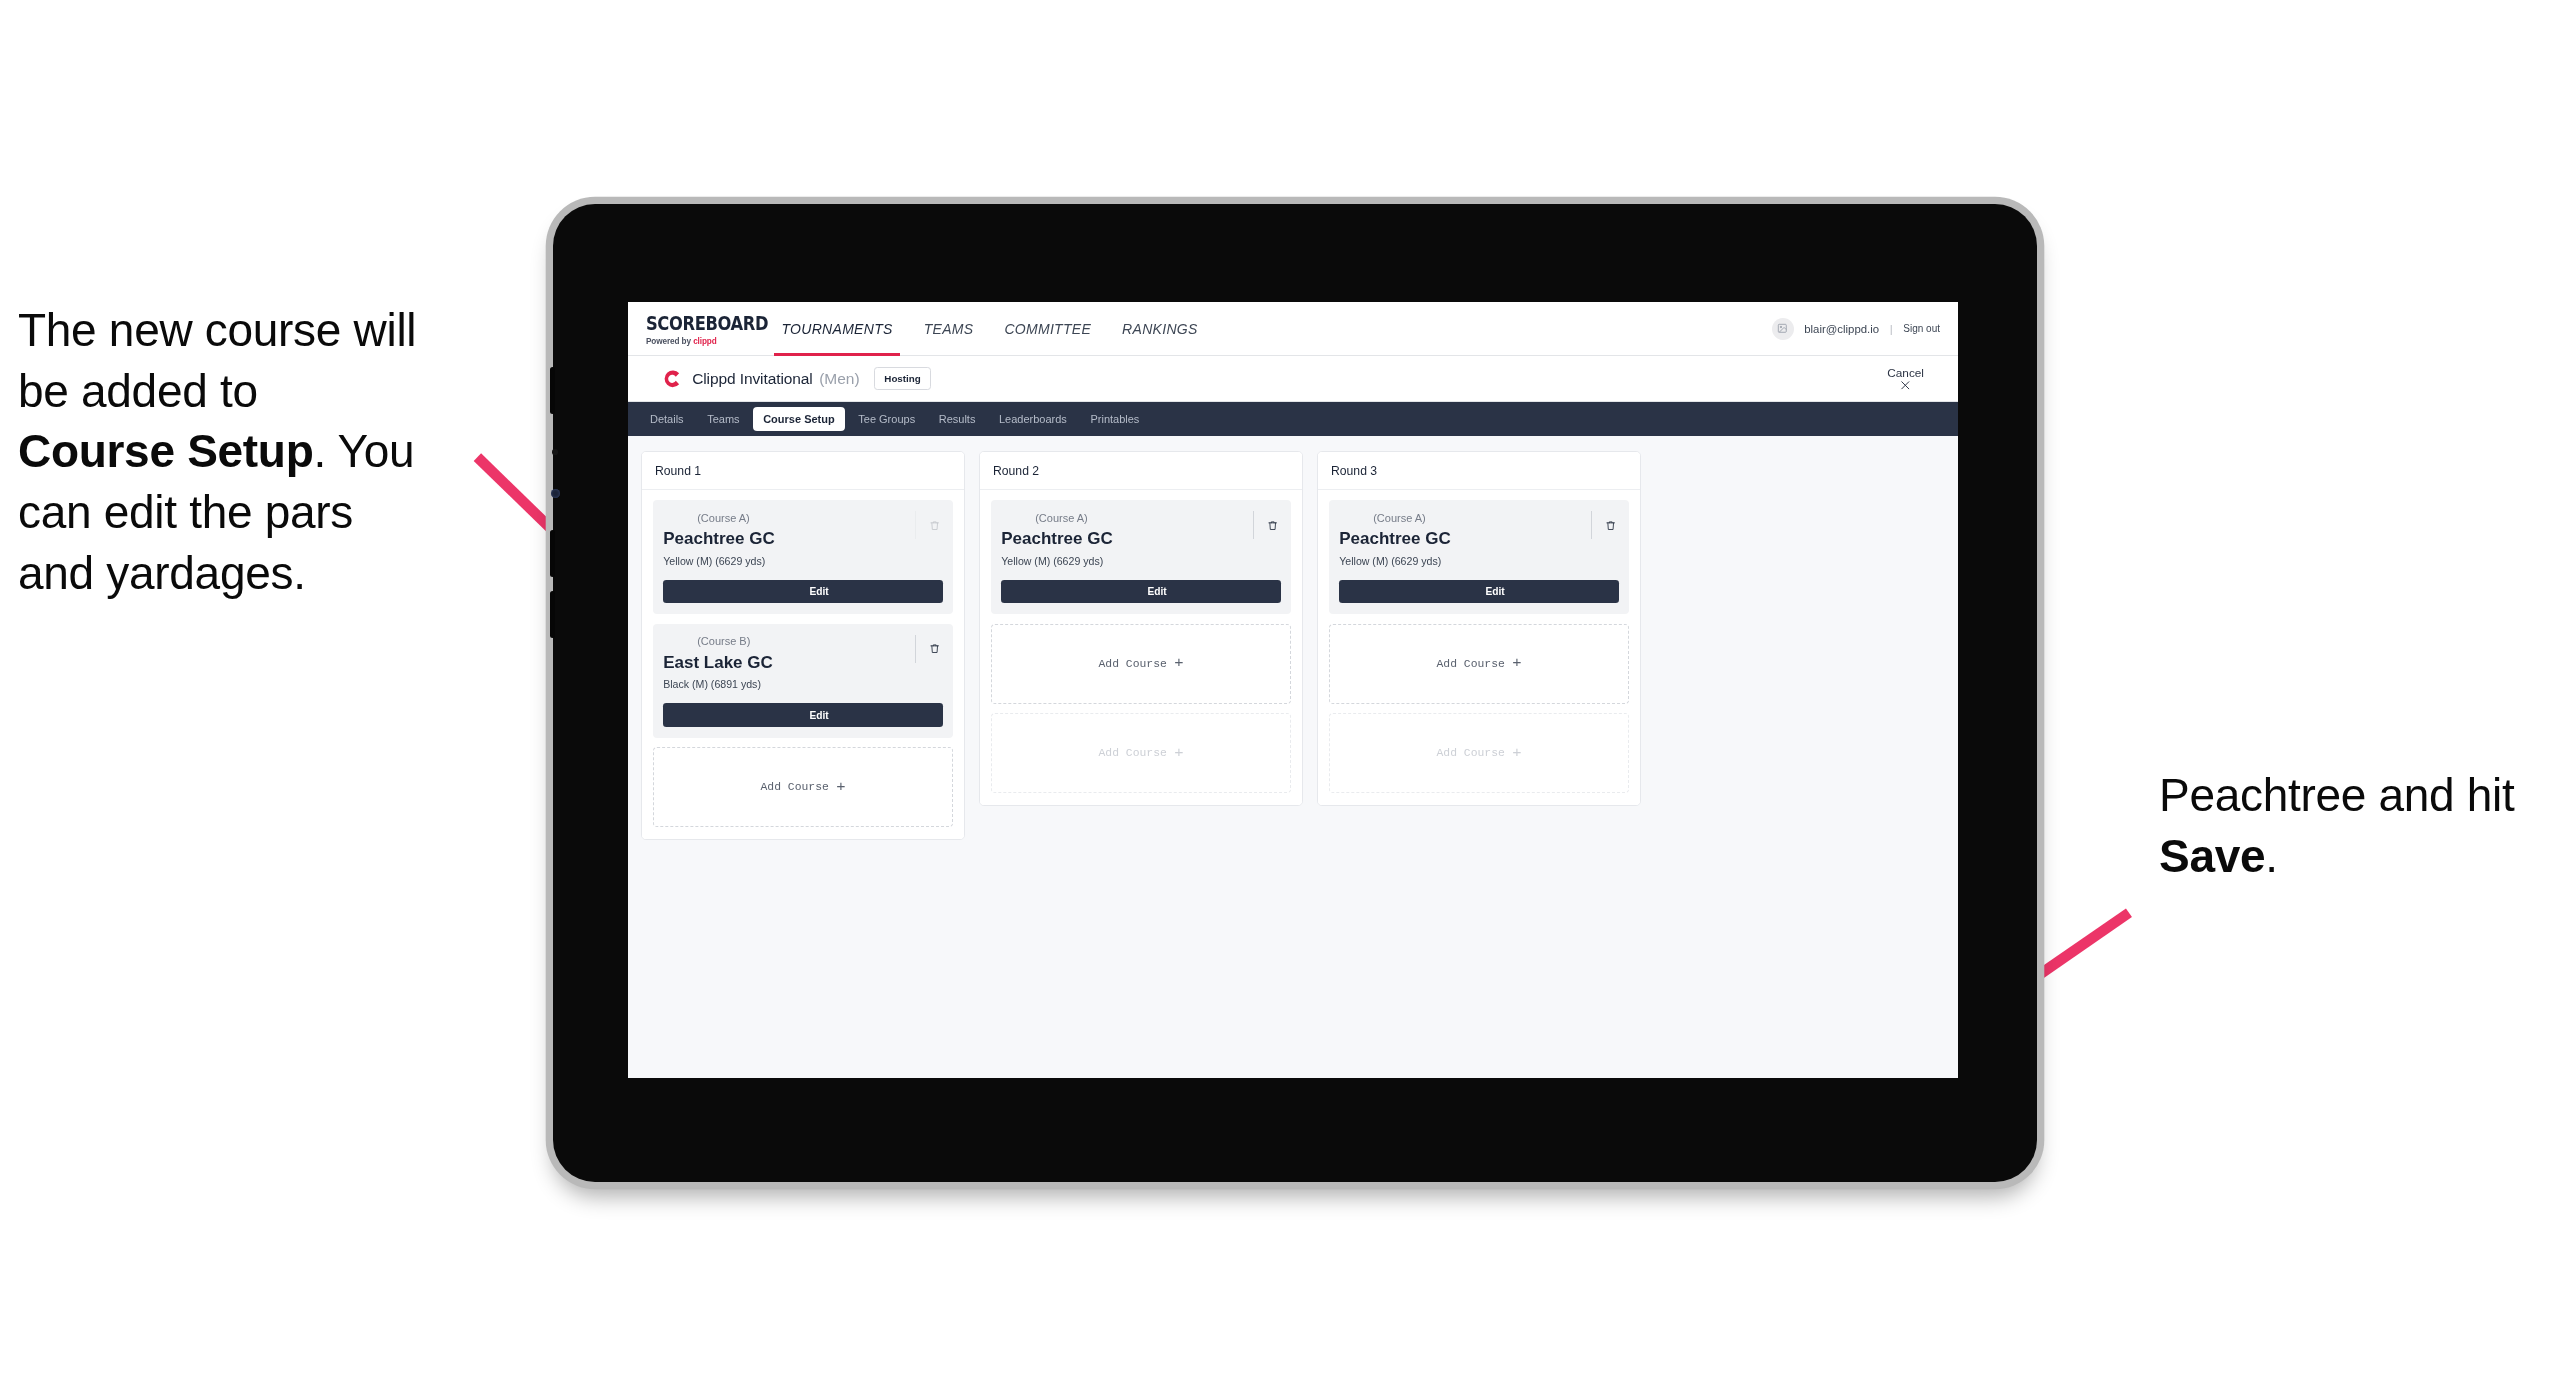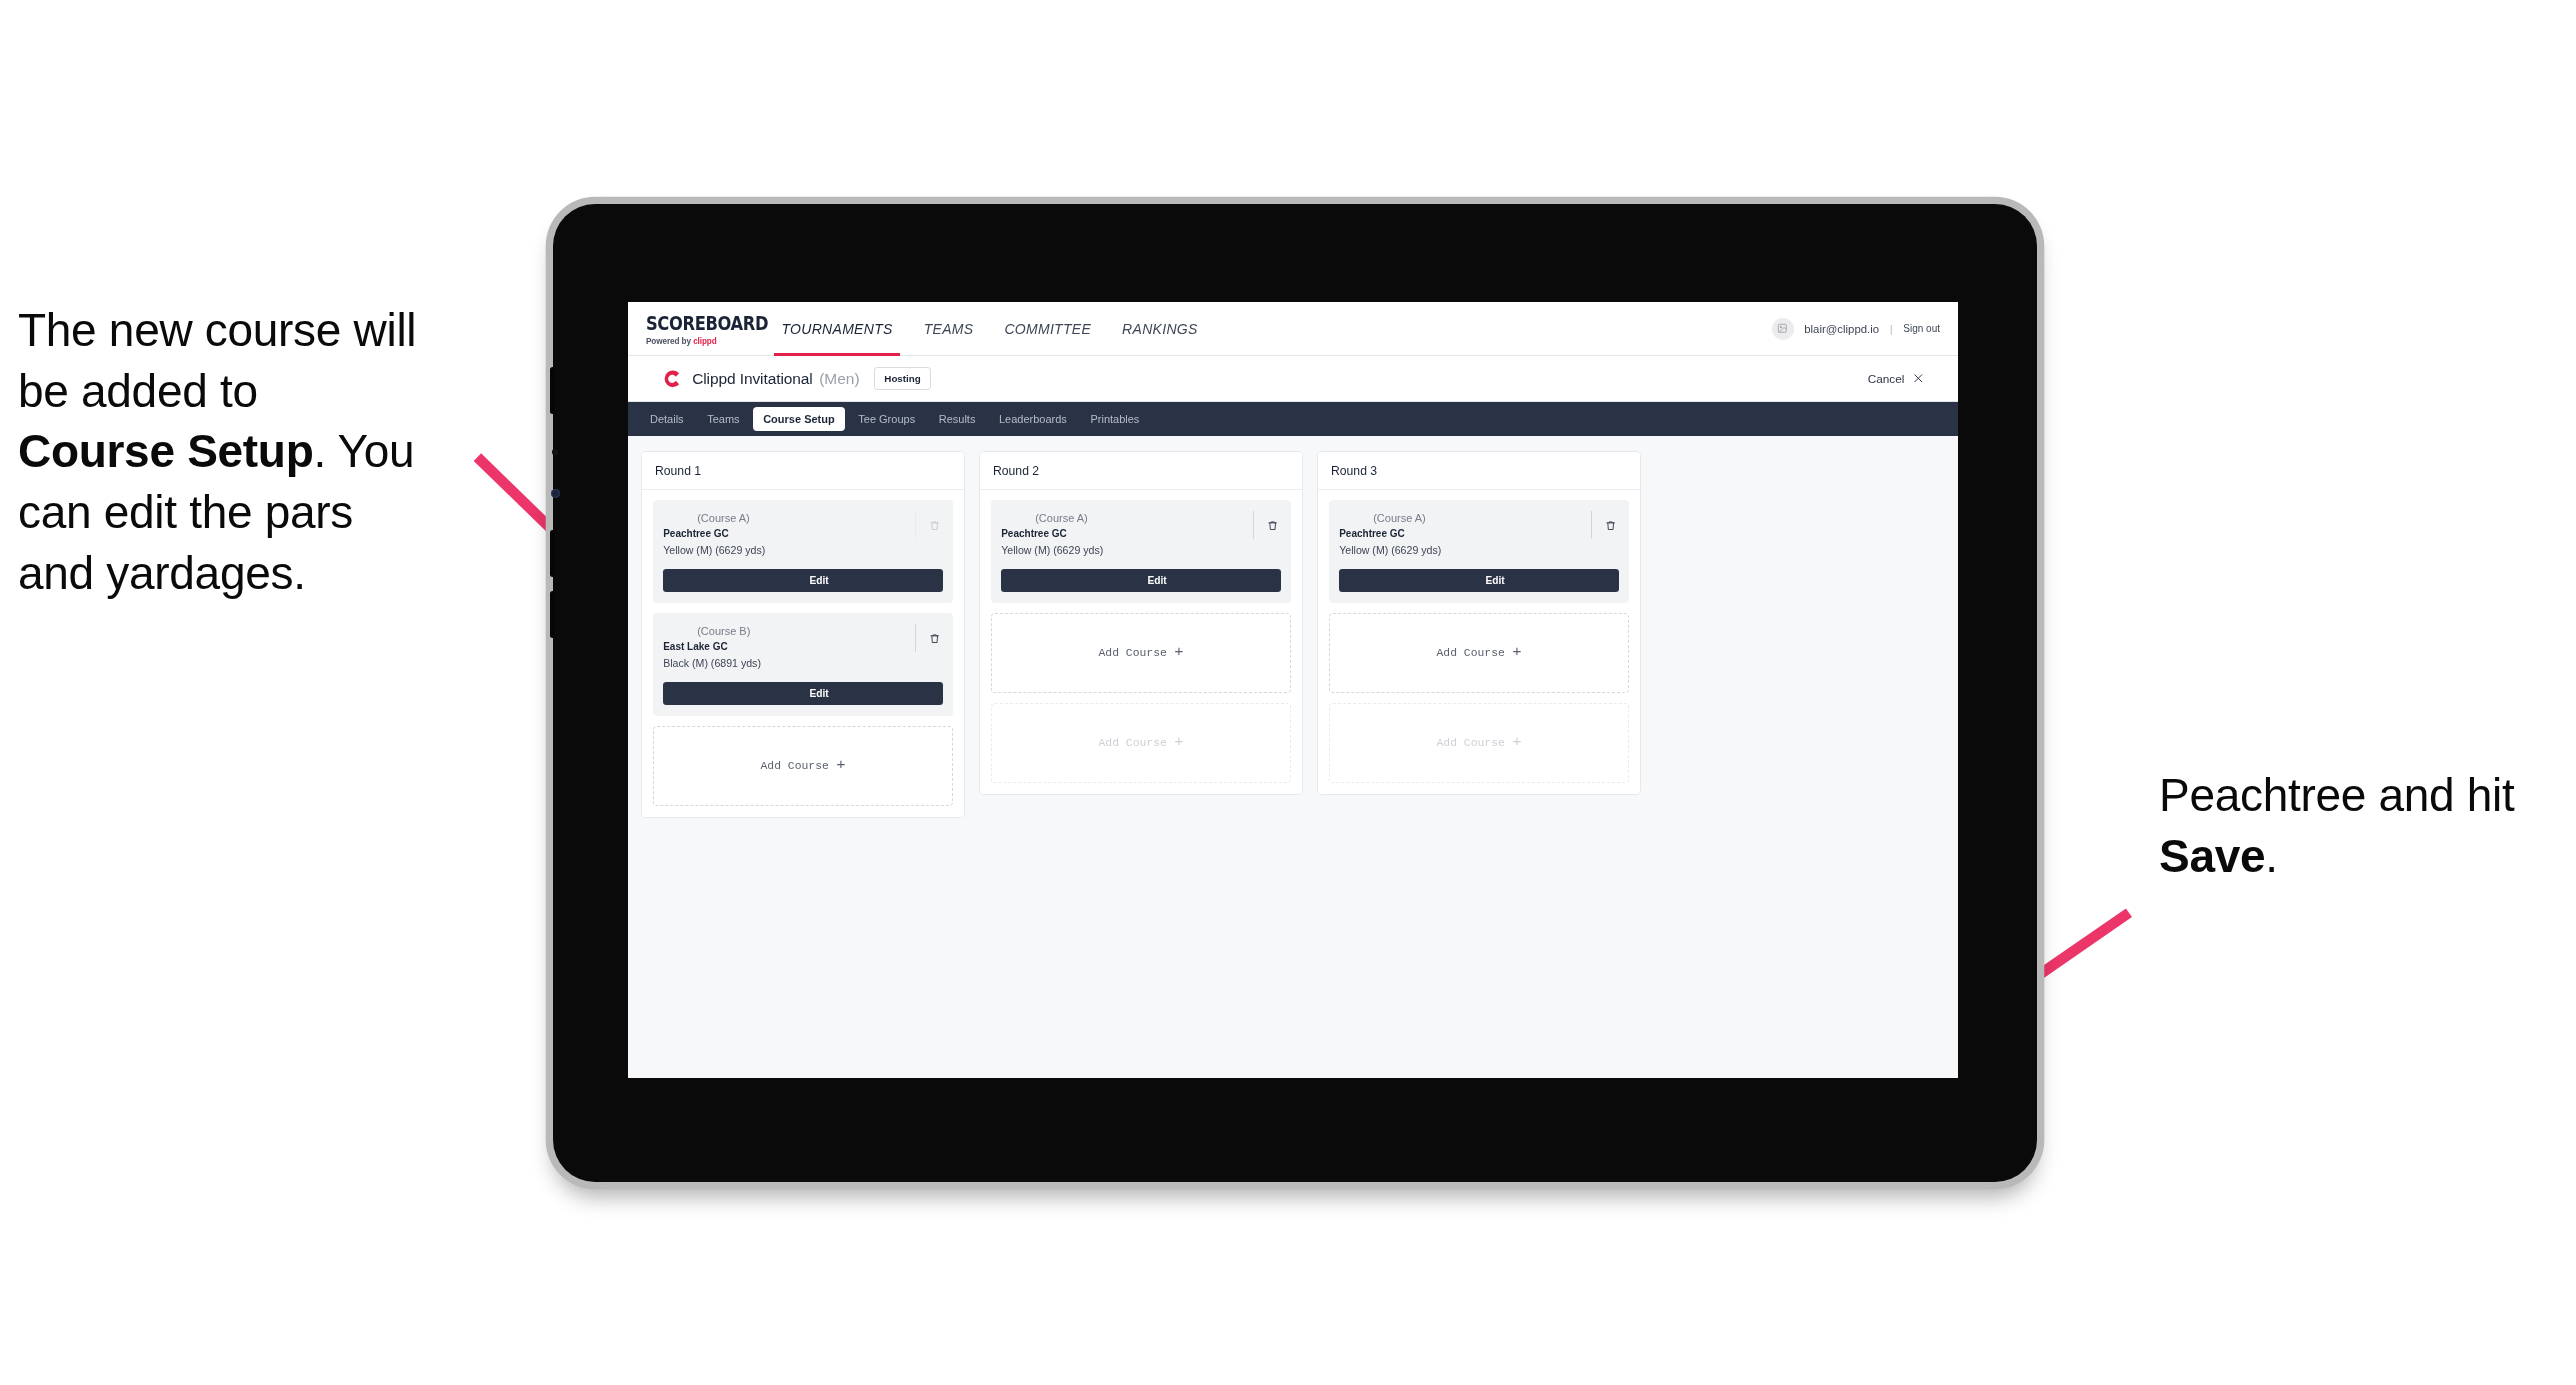--- a/index.html
+++ b/index.html
@@ -107,22 +107,22 @@
   }
   .tour-name { font-size: 15.5px; color: #1b2436; font-weight: 400; letter-spacing: -0.1px; }
   .tour-gender { font-size: 15.5px; color: #9aa0ab; margin-left: 6.5px; }
   .hosting {
     margin-left: 14.7px;
     border: 0.8px solid #d8dadf; border-radius: 3.3px;
     padding: 4.9px 9px; font-size: 9.8px; font-weight: 700; color: #1b2436;
     background: #fff; cursor: pointer;
   }
   .cancel {
-    margin-left: auto; display: flex; align-items: center; gap: 9px;
-    font-size: 11.8px; color: #2d3545; cursor: pointer;
+    margin-left: auto; display: flex; align-items: center; gap: 0;
+    font-size: 11.8px; color: #2d3545; cursor: pointer; flex-direction: column;
   }
 
   
   .subtabs {
     height: 34px; background: #2a3346;
     display: flex; align-items: center;
     padding: 0 11.4px; gap: 2.4px;
   }
   .subtab {
     font-size: 11px; color: #b5bcc9;
@@ -151,21 +151,21 @@
   .course-card {
     background: #f2f3f5;
     border-radius: 4.1px;
     padding: 9.8px 10.6px 10.6px 10.6px;
     margin-bottom: 9.8px;
     position: relative;
   }
   .cc-top { display: flex; align-items: flex-start; }
   .cc-text { flex: 1 1 auto; min-width: 0; }
   .cc-label { font-size: 11px; color: #767c88; line-height: 1.5; margin-left: 34px; }
-  .cc-name { font-size: 10px; color: #1b2436; font-weight: 700; line-height: 1.55; }
+  .cc-name { font-size: 17px; color: #1b2436; font-weight: 700; line-height: 1.55; }
   .cc-tee { font-size: 10.6px; color: #3d4654; line-height: 1.55; }
   .cc-actions { display: flex; align-items: center; flex: none; padding-top: 1.6px; }
   .cc-divider { width: 0.8px; height: 28px; background: #d2d5da; margin-right: 10.6px; }
   .trash-btn { width: 16.3px; height: 19.6px; display: flex; align-items: center; justify-content: center; cursor: pointer; }
   .faded { opacity: 0.22; }
 
   .edit-btn {
     margin-top: 10.6px;
     height: 23.6px; width: 100%;
     background: #2a3346; color: #ffffff;

